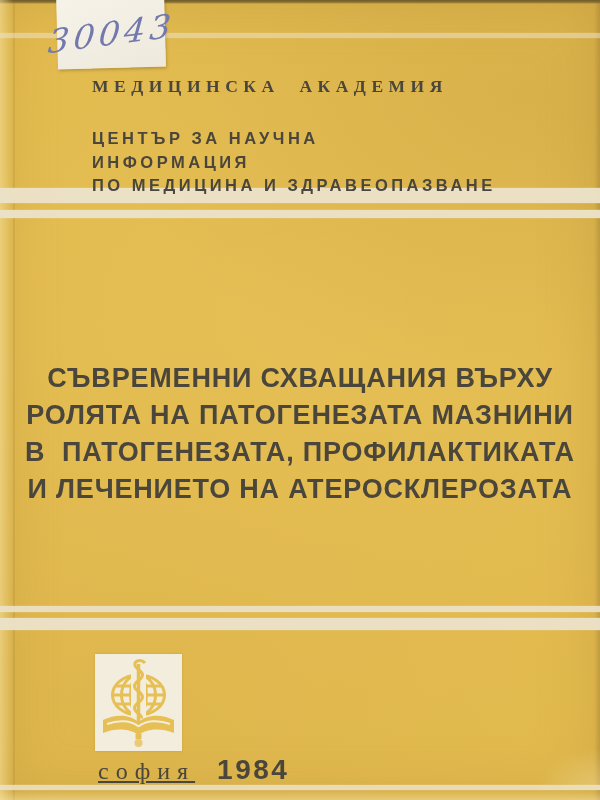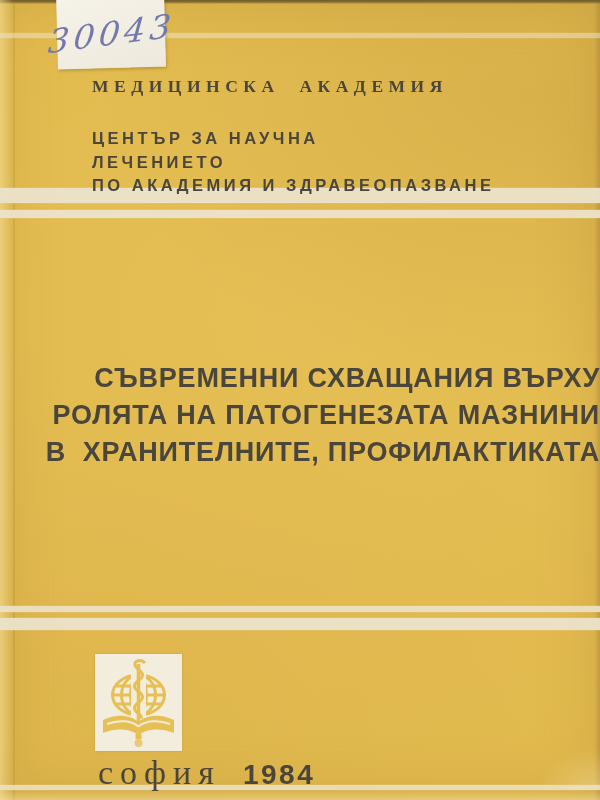--- a/index.html
+++ b/index.html
@@ -57,33 +57,33 @@
   .institution{
     font-family:"Liberation Serif",serif;font-weight:700;
     font-size:17.5px;letter-spacing:5.5px;white-space:pre;
     margin-bottom:30px;
   }
   .center-line{
     font-family:Liberation Sans, sans-serif;font-weight:700;
     font-size:16.5px;letter-spacing:3.5px;line-height:23.5px;white-space:pre;
   }
   
-  .title-block{position:absolute;left:0;top:360px;width:100%;text-align:right;color:var(--ink,#4a463c);}
+  .title-block{position:absolute;left:0;top:360px;width:100%;text-align:center;color:var(--ink,#4a463c);}
   .title-line{
     font-family:"Liberation Sans",sans-serif;font-weight:700;
     font-size:27px;line-height:37px;letter-spacing:0.8px;white-space:pre;
   }
   
   .emblem{position:absolute;left:95px;top:654px;width:87px;height:97px;
     filter:drop-shadow(0 0 1px rgba(120,95,30,0.25));}
   
   .imprint{position:absolute;left:98px;top:754px;display:flex;align-items:baseline;color:var(--ink,#4f4a40);}
   .city{
     font-family:"Liberation Serif",serif;font-weight:400;
-    font-size:34px;letter-spacing:7px;
+    font-size:24px;letter-spacing:7px;text-decoration:underline;
   }
   .year{
     font-family:"Liberation Sans",sans-serif;font-weight:700;
     font-size:28px;letter-spacing:2.5px;margin-left:22px;
   }
   
   .fold-mark{position:absolute;right:0;top:700px;width:90px;height:90px;
     background:radial-gradient(ellipse 90px 60px at 100% 100%, rgba(255,240,190,0.35), transparent 70%);}
 </style>
 </head>
@@ -105,28 +105,29 @@
   <div class="stripe stripe-thick-mid"></div>
   <div class="stripe stripe-bottom"></div>
 
   <div class="sticker">
     <span class="accession">30043</span>
   </div>
 
   <div class="header-block">
     <div class="institution">МЕДИЦИНСКА  АКАДЕМИЯ</div>
     <div class="center-line">ЦЕНТЪР ЗА НАУЧНА</div>
-    <div class="center-line">ЛЕЧЕНИЕТО</div>
-    <div class="center-line">ПО АКАДЕМИЯ И ЗДРАВЕОПАЗВАНЕ</div>
+    <div class="center-line">ИНФОРМАЦИЯ</div>
+    <div class="center-line">ПО МЕДИЦИНА И ЗДРАВЕОПАЗВАНЕ</div>
   </div>
 
   <div class="title-block">
     <div class="title-line">СЪВРЕМЕННИ СХВАЩАНИЯ ВЪРХУ</div>
     <div class="title-line">РОЛЯТА НА ПАТОГЕНЕЗАТА МАЗНИНИ</div>
-    <div class="title-line">В  ХРАНИТЕЛНИТЕ, ПРОФИЛАКТИКАТА</div>
+    <div class="title-line">В  ПАТОГЕНЕЗАТА, ПРОФИЛАКТИКАТА</div>
+    <div class="title-line">И ЛЕЧЕНИЕТО НА АТЕРОСКЛЕРОЗАТА</div>
   </div>
 
   <svg class="emblem" viewBox="0 0 87 97" xmlns="http://www.w3.org/2000/svg">
     <rect x="0" y="0" width="87" height="97" fill="#f2eddc"></rect>
     <g fill="none" stroke="#e6bf55" stroke-width="3">
       <ellipse cx="43.5" cy="41" rx="26" ry="20"></ellipse>
       <ellipse cx="43.5" cy="41" rx="17" ry="20"></ellipse>
       <ellipse cx="43.5" cy="41" rx="8" ry="20"></ellipse>
       <line x1="18.5" y1="41" x2="68.5" y2="41"></line>
       <line x1="21" y1="32" x2="66" y2="32"></line>

